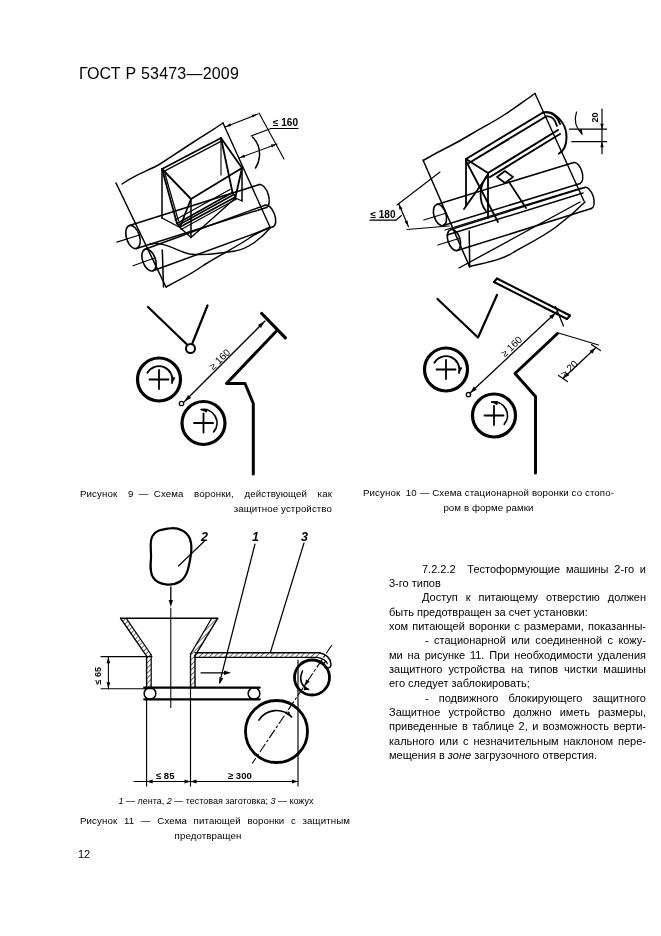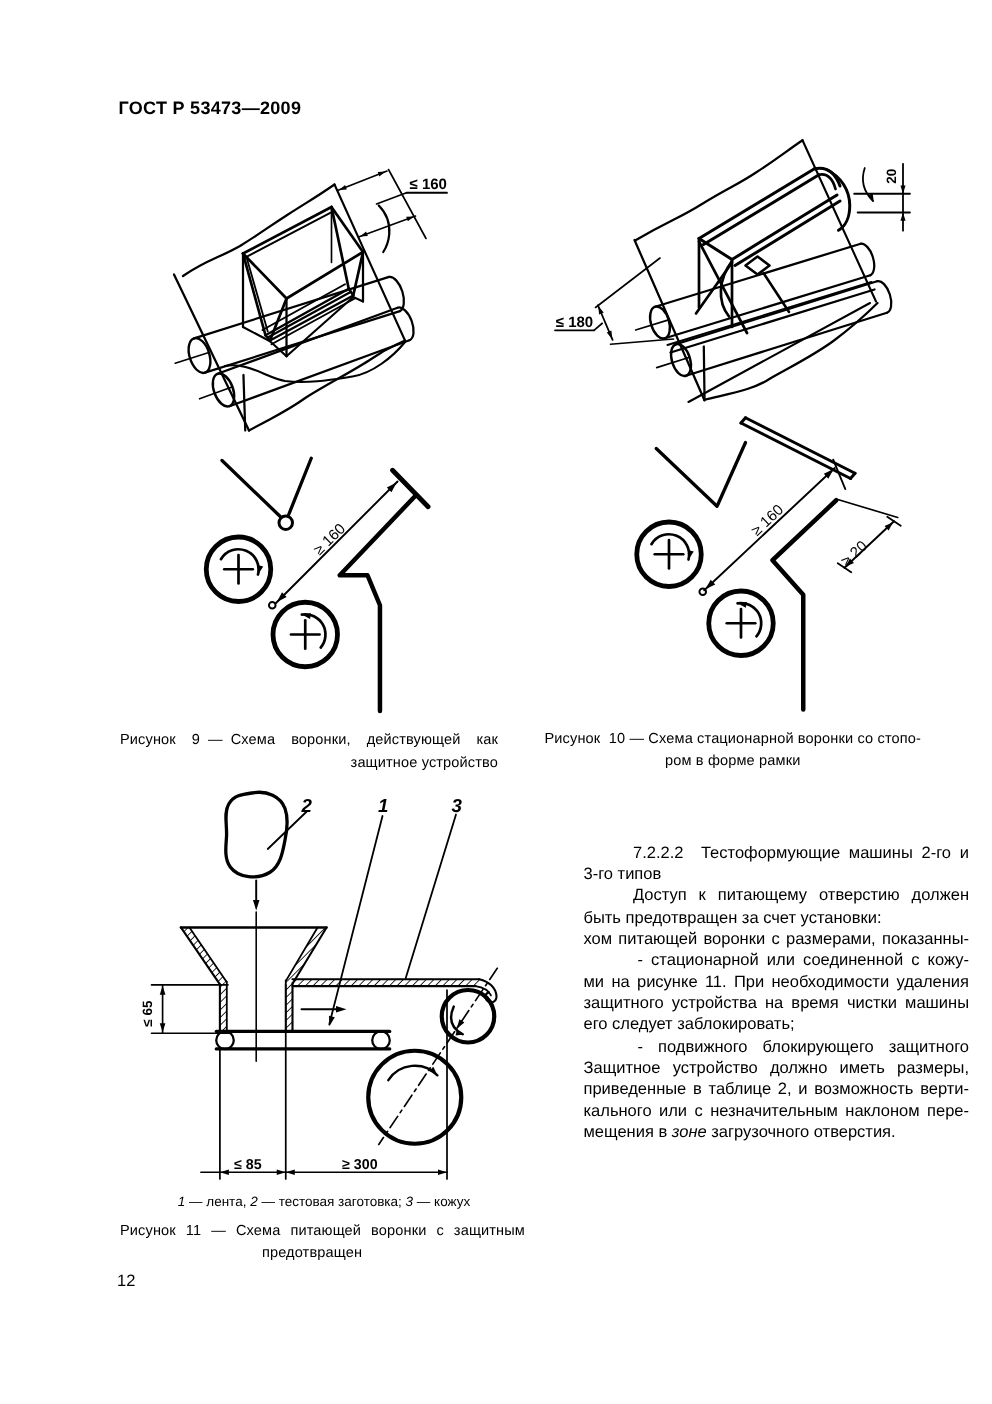--- a/index.html
+++ b/index.html
@@ -1,19 +1,19 @@
 <!DOCTYPE html>
 <html><head>
 <meta charset="utf-8">
 <style>
   html,body{margin:0;padding:0;}
   body{width:661px;height:936px;background:#fff;position:relative;overflow:hidden;
        font-family:"Liberation Sans", sans-serif;color:#000;}
   .abs{position:absolute;}
-  .hdr{left:79px;top:65px;font-size:12px;font-weight:bold;letter-spacing:0.2px;}
+  .hdr{left:79px;top:65px;font-size:16px;font-weight:normal;letter-spacing:0.2px;}
   .cap{font-size:9.7px;letter-spacing:0.1px;color:#000;line-height:14.6px;}
   .jl{text-align:justify;text-align-last:justify;}
   .body-col{left:357px;top:561.5px;width:257px;font-size:11px;line-height:14.35px;color:#000;margin-left:32px;}
   .legend{font-size:9px;color:#000;}
   svg{position:absolute;left:0;top:0;}
 </style>
 </head>
 <body>
 <div class="abs hdr">ГОСТ Р 53473—2009</div>
 
@@ -256,21 +256,21 @@
 </div>
 
 <div class="abs body-col">
   <div class="jl"><span style="padding-left:33px;"></span>7.2.2.2&nbsp; Тестоформующие машины 2-го и</div>
   <div>3-го типов</div>
   <div class="jl"><span style="padding-left:33px;"></span>Доступ к питающему отверстию должен</div>
   <div>быть предотвращен за счет установки:</div>
   <div class="jl">хом питающей воронки с размерами, показанны-</div>
   <div class="jl"><span style="padding-left:36px;"></span>- стационарной или соединенной с кожу-</div>
   <div class="jl">ми на рисунке 11. При необходимости удаления</div>
-  <div class="jl">защитного устройства на время чистки машины</div>
+  <div class="jl">защитного устройства на типов чистки машины</div>
   <div>его следует заблокировать;</div>
   <div class="jl"><span style="padding-left:36px;"></span>- подвижного блокирующего защитного</div>
   <div class="jl">Защитное устройство должно иметь размеры,</div>
   <div class="jl">приведенные в таблице 2, и возможность верти-</div>
   <div class="jl">кального или с незначительным наклоном пере-</div>
   <div>мещения в <i>зоне</i> загрузочного отверстия.</div>
 </div>
 
 <div class="abs legend" style="left:60px;top:796px;width:312px;text-align:center;">
   <i>1</i> — лента, <i>2</i> — тестовая заготовка; <i>3</i> — кожух

